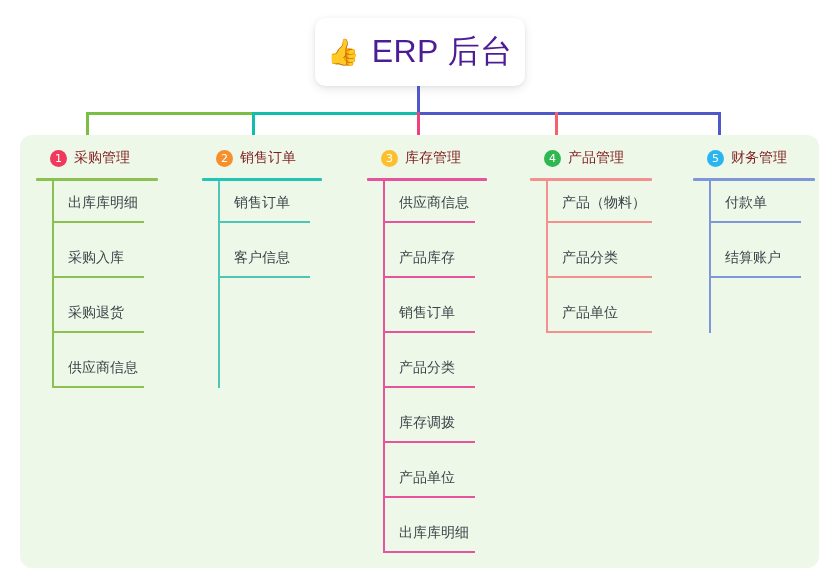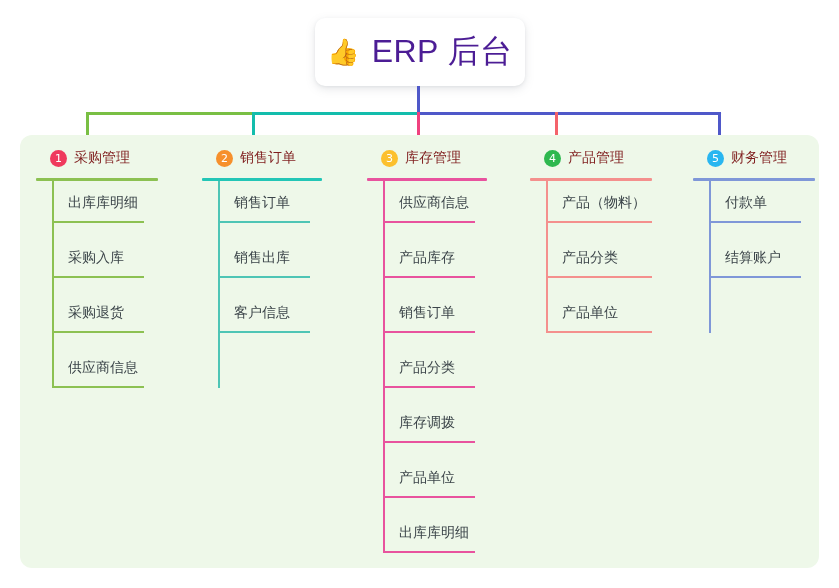--- a/index.html
+++ b/index.html
@@ -129,24 +129,20 @@
           <span class="col-title">销售订单</span>
         </div>
         <div class="col-rule" style="background: rgb(35, 198, 182); width: 120px;"></div>
         <div class="branch">
           <div class="spine" style="height: 207px;"></div>
           <div class="leaf">
             <span class="leaf-text">销售订单</span>
             <div class="leaf-rule" style="width: 92px;"></div>
           </div>
           <div class="leaf">
-            <span class="leaf-text">销售出库</span>
-            <div class="leaf-rule" style="width: 92px;"></div>
-          </div>
-          <div class="leaf">
             <span class="leaf-text">客户信息</span>
             <div class="leaf-rule" style="width: 92px;"></div>
           </div>
         </div>
       </div>
       <div class="col c3" style="left: 367px;">
         <div class="col-head">
           <span class="badge" style="background: rgb(252, 192, 46);">3</span>
           <span class="col-title">库存管理</span>
         </div>

